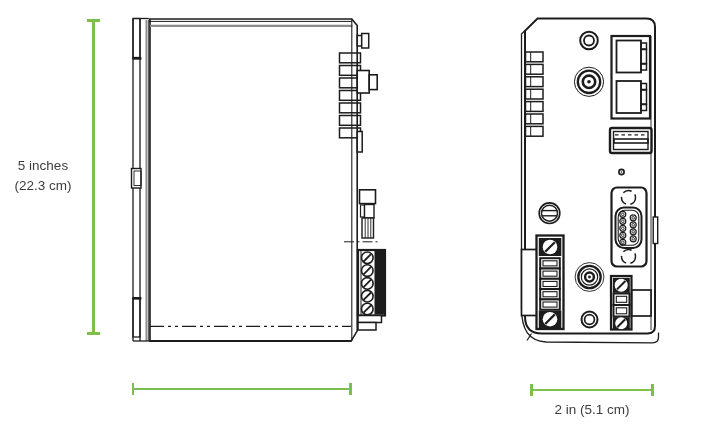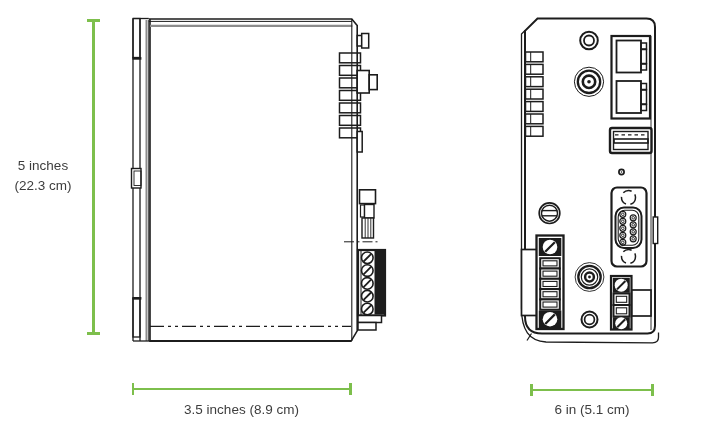--- a/index.html
+++ b/index.html
@@ -294,22 +294,21 @@
   <div class="dim-label" style="left:4px;top:156px;width:78px;">
     <span>5 inches</span><br>
     <span>(22.3 cm)</span>
   </div>
 
   <div>
     <div class="dim" style="left:131.5px;top:382.8px;width:2.6px;height:12.4px;"></div>
     <div class="dim" style="left:131.5px;top:387.7px;width:220.5px;height:2.6px;"></div>
     <div class="dim" style="left:349.4px;top:382.8px;width:2.6px;height:12.4px;"></div>
   </div>
-  <div class="dim-label" style="left:131.5px;top:400px;width:220px;">3.5 inches (8.9 cm)</div>
 
   <div>
     <div class="dim" style="left:530.3px;top:383.6px;width:2.6px;height:12.4px;"></div>
     <div class="dim" style="left:530.3px;top:388.5px;width:123.6px;height:2.6px;"></div>
     <div class="dim" style="left:651.3px;top:383.6px;width:2.6px;height:12.4px;"></div>
   </div>
-  <div class="dim-label" style="left:530px;top:400px;width:124px;">6 in (5.1 cm)</div>
+  <div class="dim-label" style="left:530px;top:400px;width:124px;">2 in (5.1 cm)</div>
 
 </div>
 
 </body></html>

